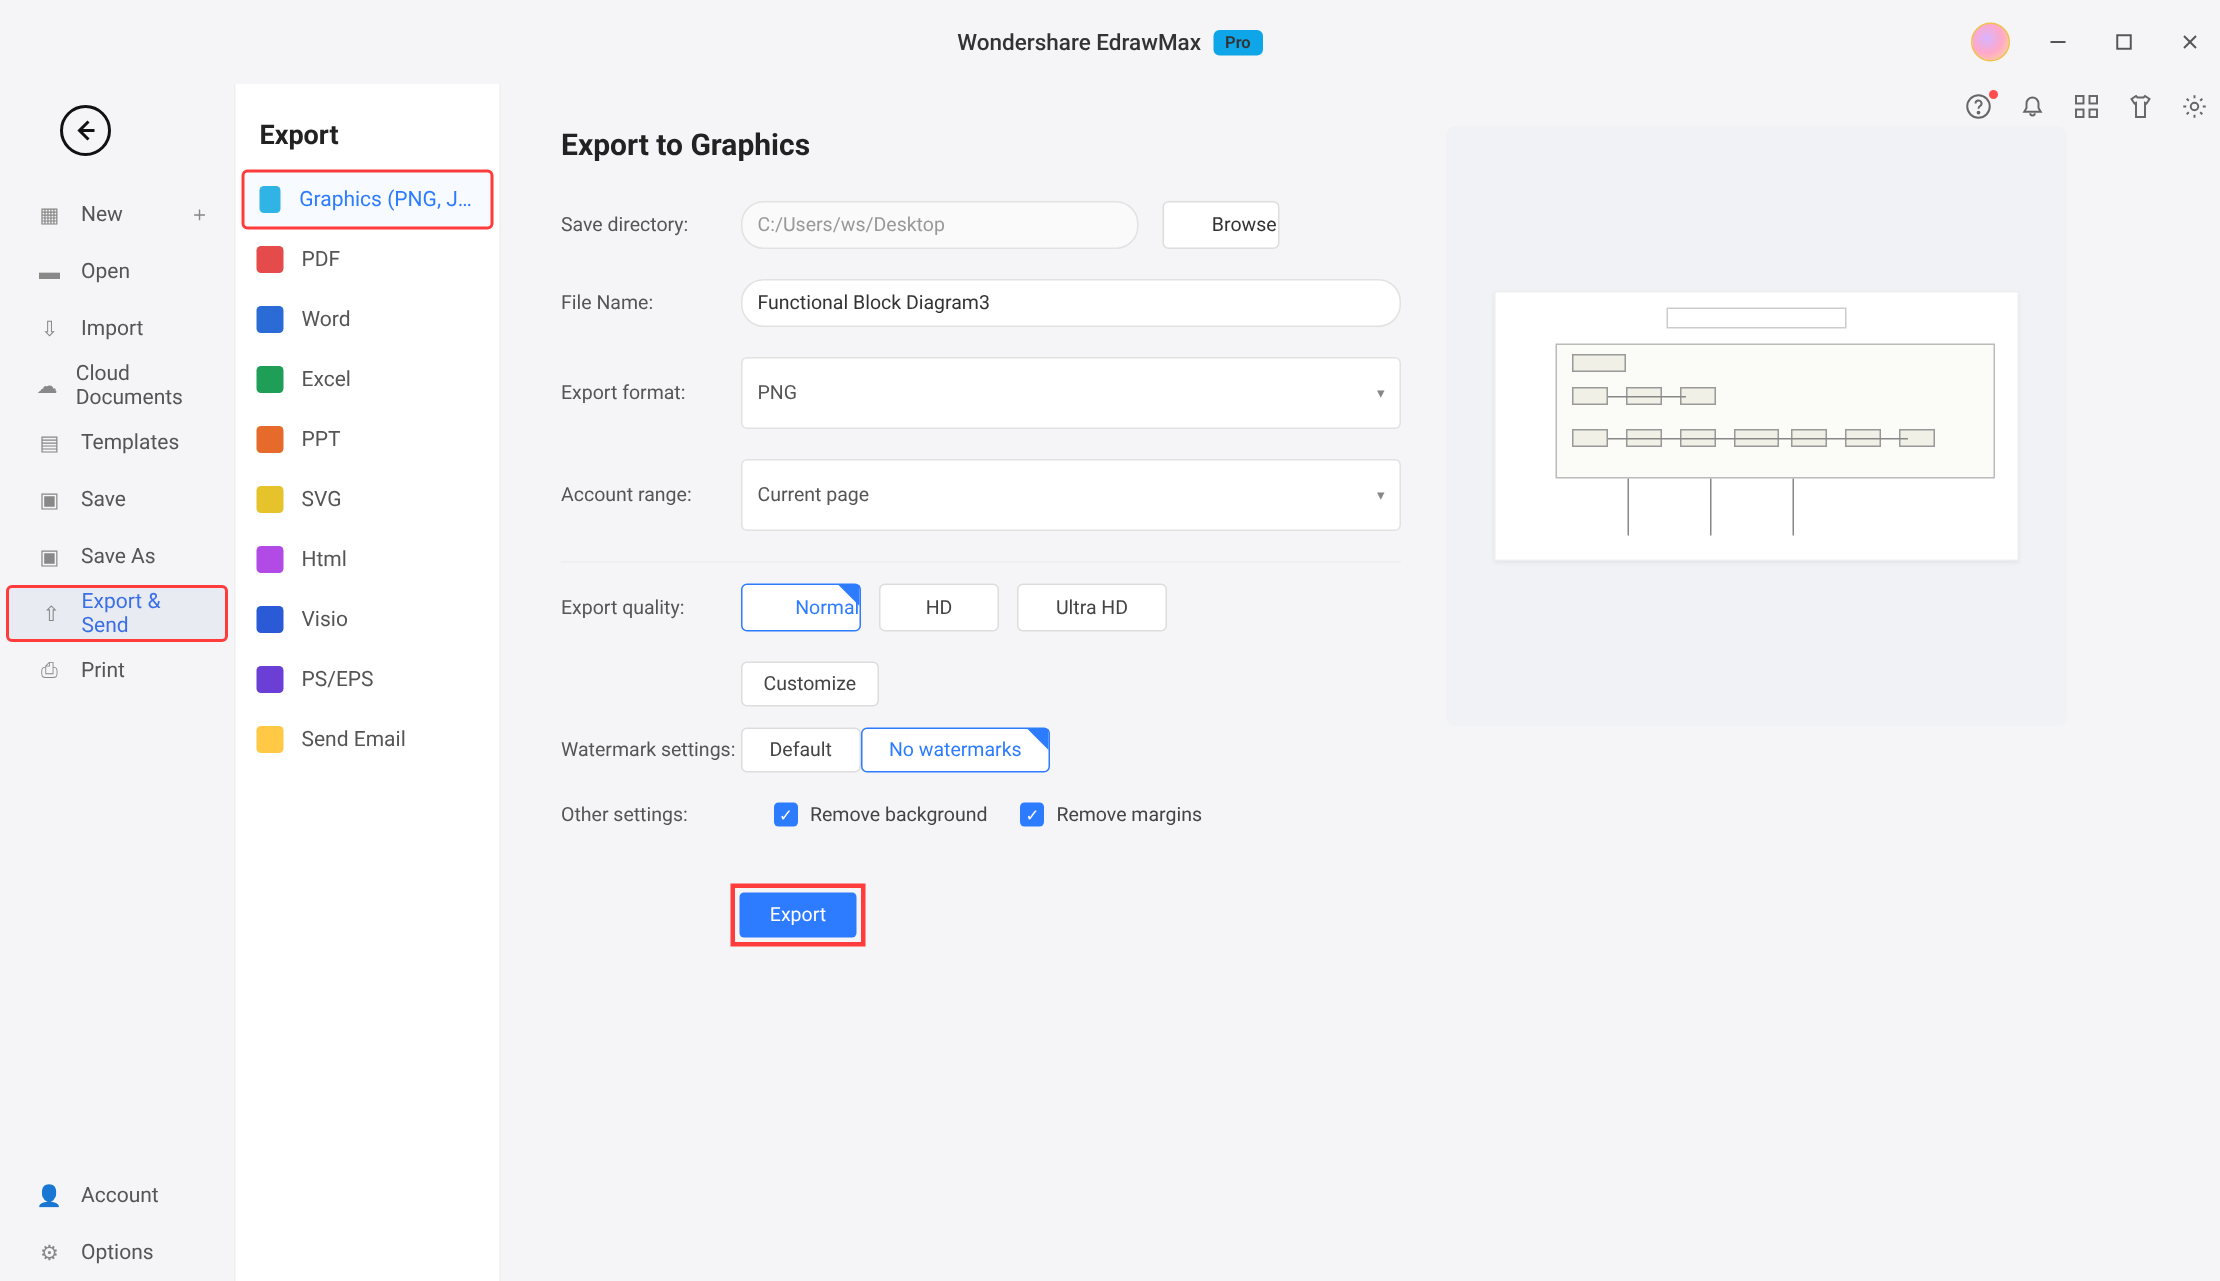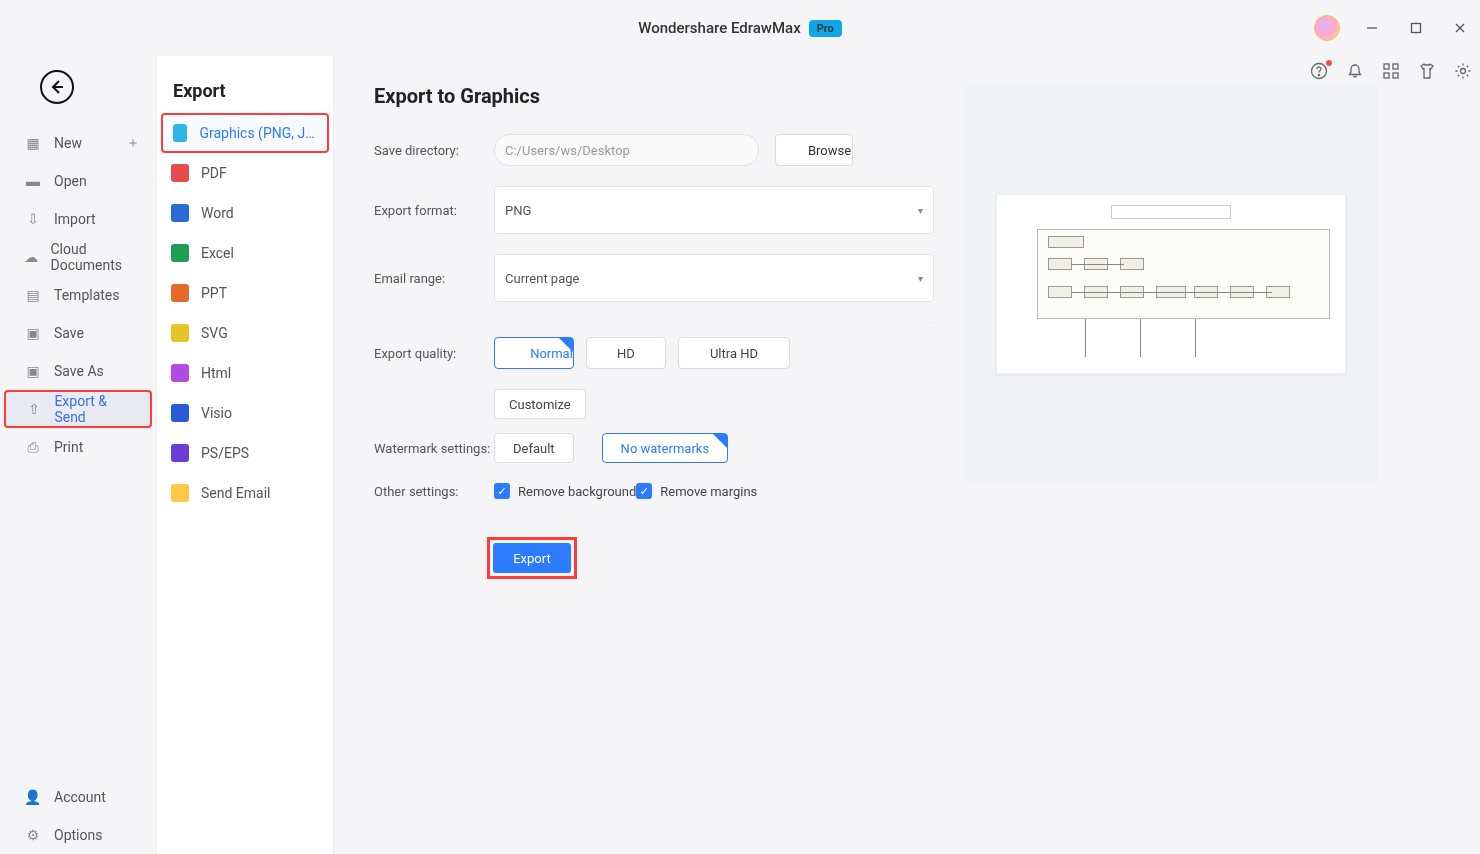--- a/index.html
+++ b/index.html
@@ -37,25 +37,25 @@
 .browse { margin-left:16px; width:78px; height:32px; border:1px solid #ddd; border-radius:4px; background:#fff; font-size:13px; color:#333; cursor:pointer;padding-left:31px; }
 .select { flex:1; height:48px; border:1px solid #e2e2e2; border-radius:4px; padding:16px 10px; font-size:13px; background:#fff; display:flex; align-items:center; justify-content:space-between; color:#555; cursor:pointer; }
 .caret { color:#888; font-size:10px; }
 hr { border:none; border-top:1px solid #eee; margin:4px 0 14px; }
 .quality-row .qbtns { display:flex; gap:12px; }
 .qbtn { width:80px; height:32px; border:1px solid #ddd; border-radius:4px; background:#fff; font-size:13px; color:#444; cursor:pointer; display:flex; align-items:center; justify-content:center; position:relative; }
 .qbtn.sel { border:1.5px solid #2d7bff; color:#2d7bff;padding-left:35px; }
 .qbtn .ck { position:absolute; top:0; right:0; width:0; height:0; border-top:14px solid #2d7bff; border-left:14px solid transparent; }
 .customize { margin-left:120px; margin-bottom:14px; }
 .cust-btn { height:30px; padding:0 14px; border:1px solid #ddd; border-radius:4px; background:#fff; font-size:13px; color:#444; cursor:pointer; }
-.wm-row .wmbtns { display:flex; gap:28px; }
+.wm-row .wmbtns { display:flex; gap:0; }
 .wmbtn { height:30px; padding:0 18px; border:1px solid #ddd; border-radius:4px; background:#fff; font-size:13px; color:#444; cursor:pointer; position:relative; display:flex; align-items:center; }
 .wmbtn.sel { border:1.5px solid #2d7bff; color:#2d7bff; }
 .wmbtn .ck { position:absolute; top:0; right:0; width:0; height:0; border-top:14px solid #2d7bff; border-left:14px solid transparent; }
-.other-row { display:flex; align-items:center; margin-bottom:20px;}
+.other-row { display:flex; align-items:center; gap:22px; margin-bottom:20px;}
 .other-row > label { width:120px; font-size:13px; color:#555; }
 .chk { display:flex; align-items:center; gap:8px; font-size:13px; color:#444; }
 .chk-box { width:16px; height:16px; background:#2d7bff; border-radius:3px; display:flex; align-items:center; justify-content:center; color:#fff; font-size:11px; }
 .export-wrap { margin-left:113px; margin-top:18px; border:3px solid #ff3b3b; display:inline-block; padding:3px; }
 .export-btn { background:#2d7bff; color:#fff; border:none; width:78px; height:30px; font-size:13px; cursor:pointer; border-radius:3px; }
 .preview { flex:1; margin-left:30px; }
 .preview-box { width:414px; height:400px; background:#f1f2f5; border-radius:6px; display:flex; align-items:center; justify-content:center; }
 .diagram-thumb { width:350px; height:180px; background:#fff; border:1px solid #eee; box-shadow:0 1px 3px rgba(0,0,0,0.06); padding:10px; }
 .d-title { border:1px solid #ccc; width:120px; height:14px; margin:0 auto 10px; }
 .d-main { border:1px solid #bbb; height:90px; margin-left:30px; margin-right:5px; position:relative; background:#fbfbf8; }
@@ -216,50 +216,54 @@
   <div class="col3">
     <div class="form-side">
       <h1>Export to Graphics</h1>
 
       <div class="row">
         <label>Save directory:</label>
         <input class="text-input ro" readonly="" style="max-width: 265px;" value="C:/Users/ws/Desktop">
         <button class="browse">Browse</button>
       </div>
 
+      <div class="row">
+        <label>File Name:</label>
+        <input class="text-input" value="Functional Block Diagram3" style="">
+      </div>
 
       <div class="row">
         <label>Export format:</label>
         <div class="select">
             <span>PNG</span>
             <span class="caret">▾</span>
           </div>
       </div>
 
       <div class="row">
-        <label>Email range:</label>
+        <label>Account range:</label>
         <div class="select">
             <span>Current page</span>
             <span class="caret">▾</span>
           </div>
       </div>
 
       <hr>
 
       <div class="row quality-row">
         <label>Export quality:</label>
         <div class="qbtns">
           <div class="qbtn sel">
               <span>Normal</span>
               <span class="ck"></span>
             </div>
           <div class="qbtn">
               <span>HD</span>
             </div>
-          <div class="qbtn" style="width:112px">
+          <div class="qbtn" style="width:100px">
               <span>Ultra HD</span>
             </div>
         </div>
       </div>
 
       <div class="customize"><button class="cust-btn">Customize</button></div>
 
       <div class="row wm-row">
         <label>Watermark settings:</label>
         <div class="wmbtns">

